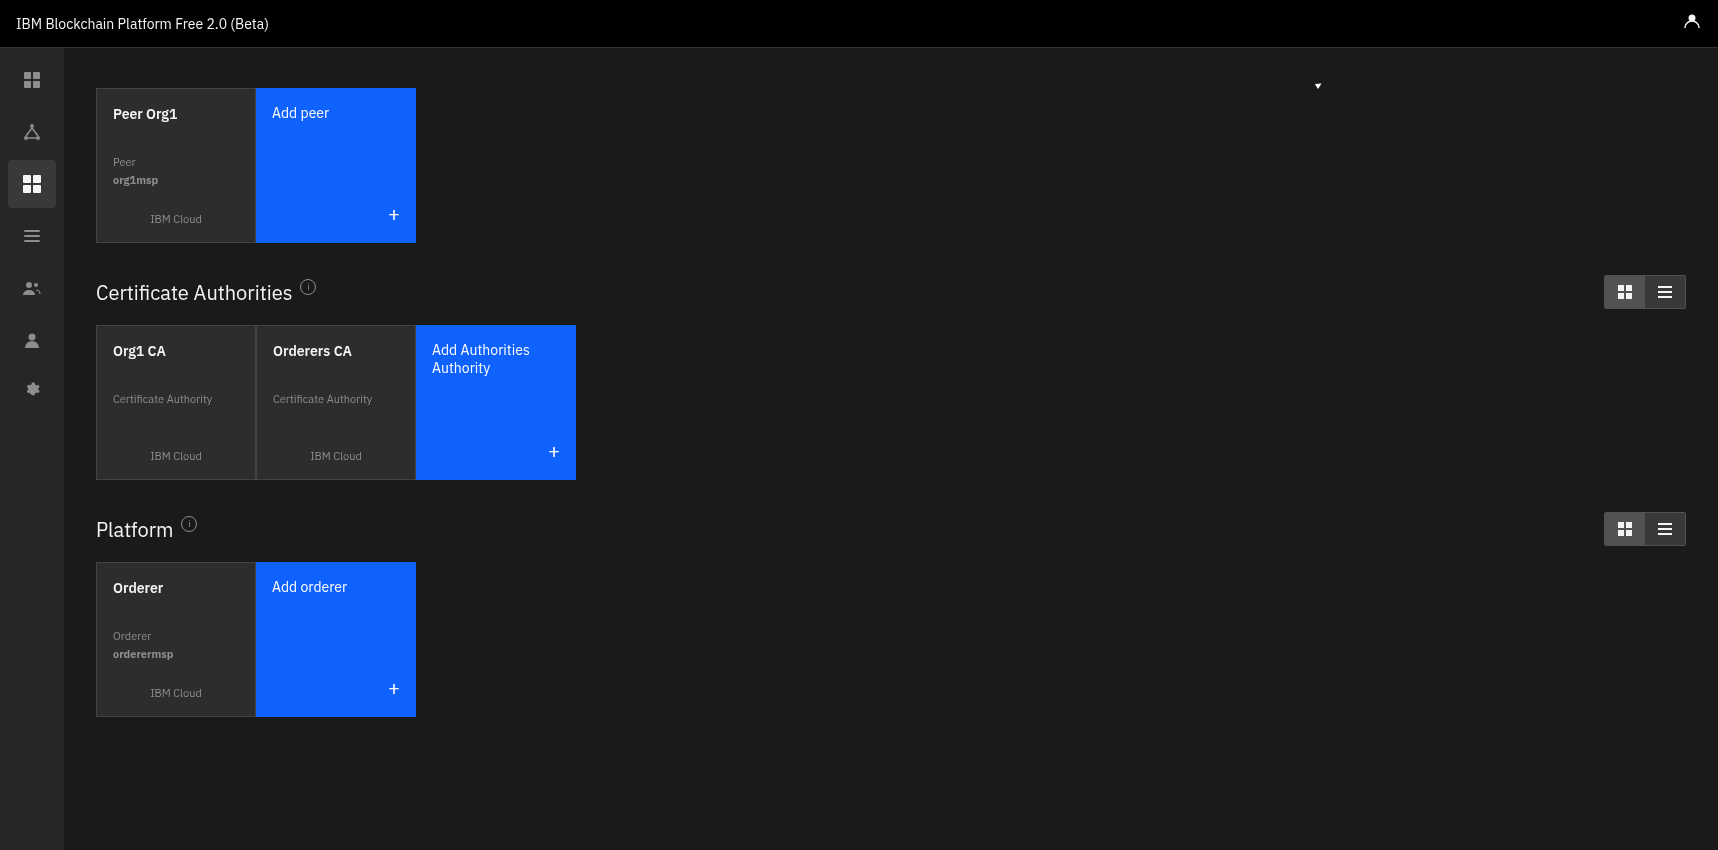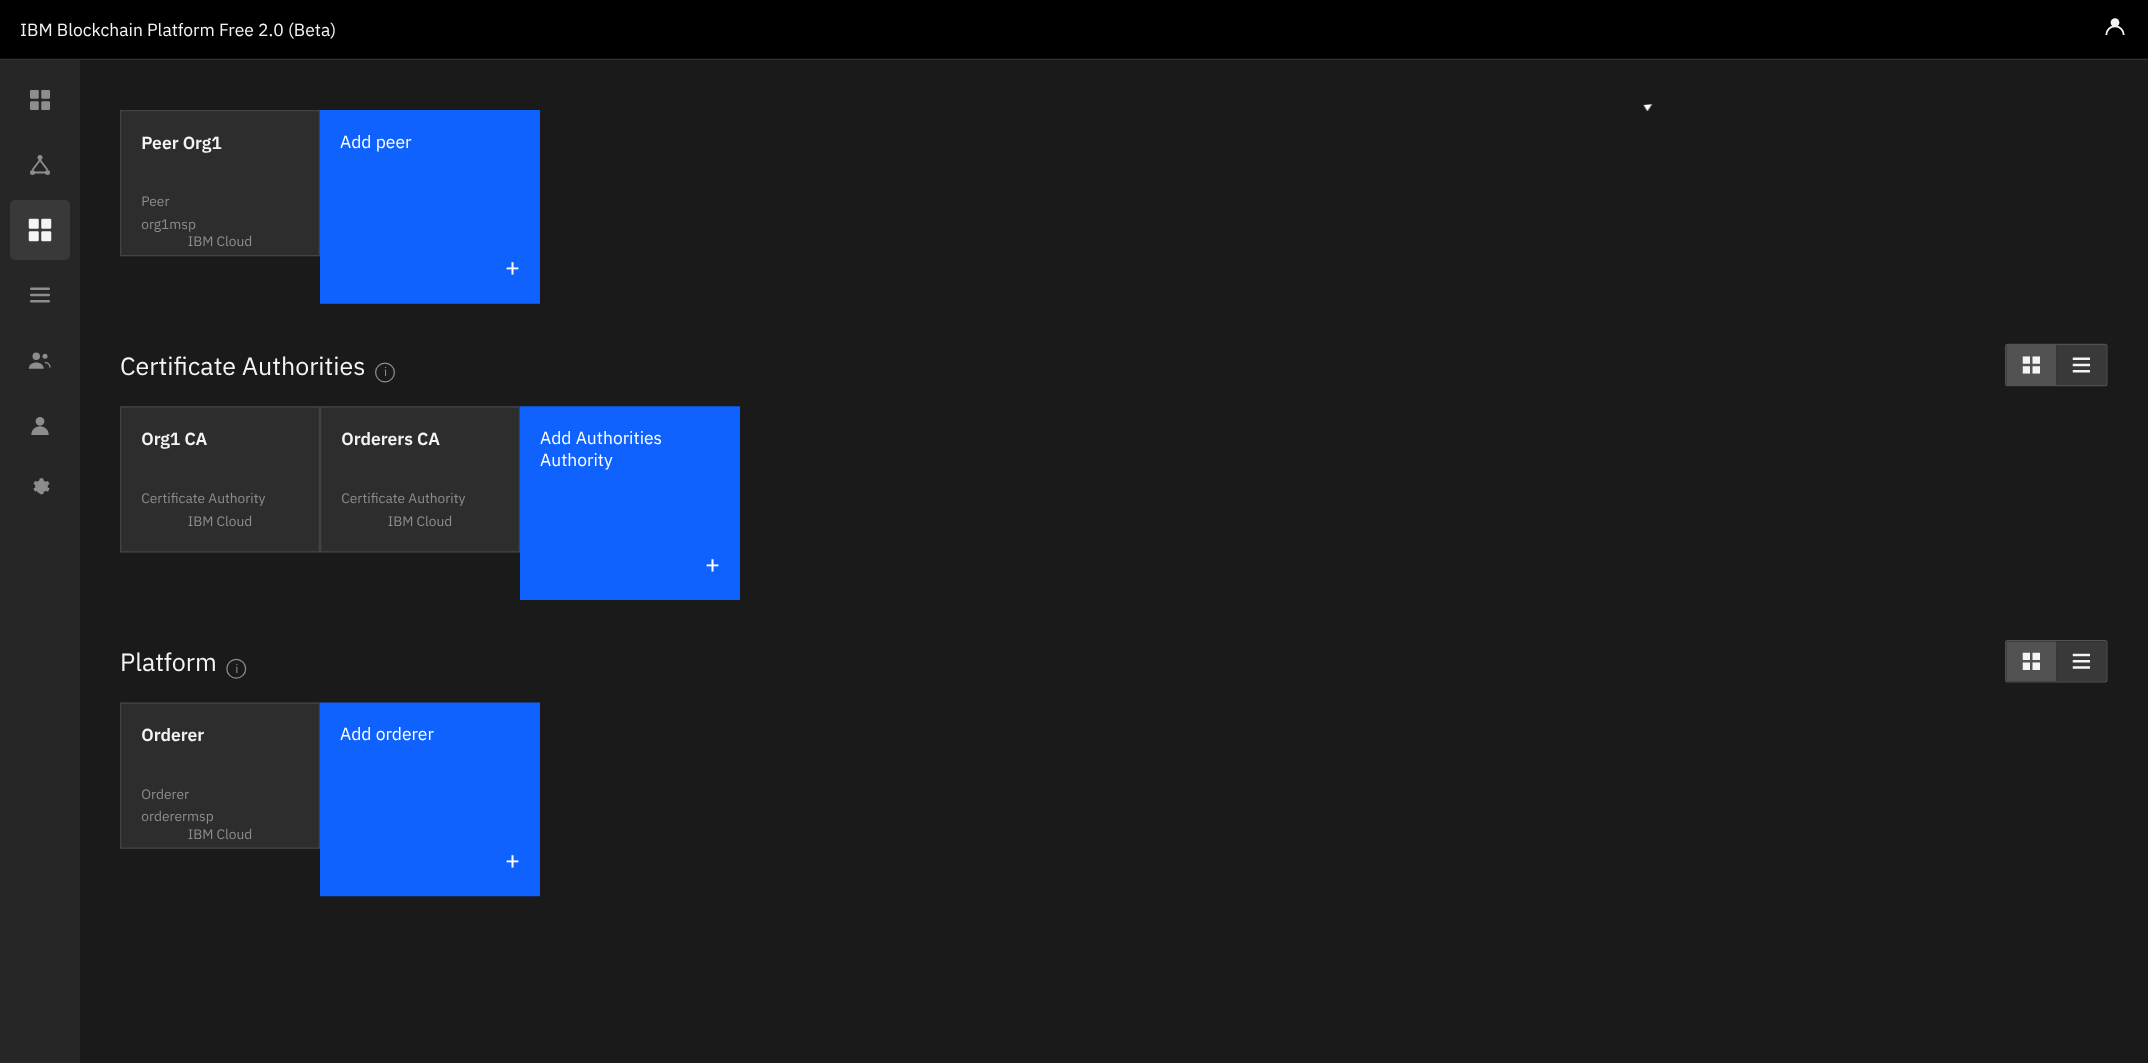--- a/index.html
+++ b/index.html
@@ -82,21 +82,21 @@
       margin-bottom: 32px;
     }
     .section-header {
       display: flex;
       align-items: center;
       justify-content: space-between;
       margin-bottom: 16px;
     }
     .section-title-group {
       display: flex;
-      align-items: flex-end;
+      align-items: flex-start;
       gap: 8px;
     }
     .section-title {
       font-size: 20px;
       font-weight: 400;
       color: #f4f4f4;
     }
     .info-icon {
       width: 16px;
       height: 16px;
@@ -138,21 +138,21 @@
     
     .cards {
       display: flex;
       flex-wrap: wrap;
       gap: 0;
     }
 
     
     .card {
       width: 160px;
-      height: 117px;
+      height: 155px;
       background: #2d2d2d;
       border: 1px solid #444;
       display: flex;
       flex-direction: column;
       justify-content: space-between;
       padding: 16px;
       cursor: default;
     }
     .card-top {}
     .card-name {
@@ -163,30 +163,31 @@
     }
     .card-type {
       font-size: 11px;
       color: #8d8d8d;
       margin-bottom: 4px;
       margin-top: 32px;
     }
     .card-msp {
       font-size: 11px;
       color: #8d8d8d;
+      font-weight: bold;
     }
     .card-bottom {
       font-size: 11px;
       color: #8d8d8d;
       text-align: center;
     }
 
     
     .card-add {
-      width: 176px;
+      width: 160px;
       height: 155px;
       background: #0f62fe;
       border: none;
       display: flex;
       flex-direction: column;
       justify-content: space-between;
       padding: 16px;
       cursor: pointer;
     }
     .card-add-label {

